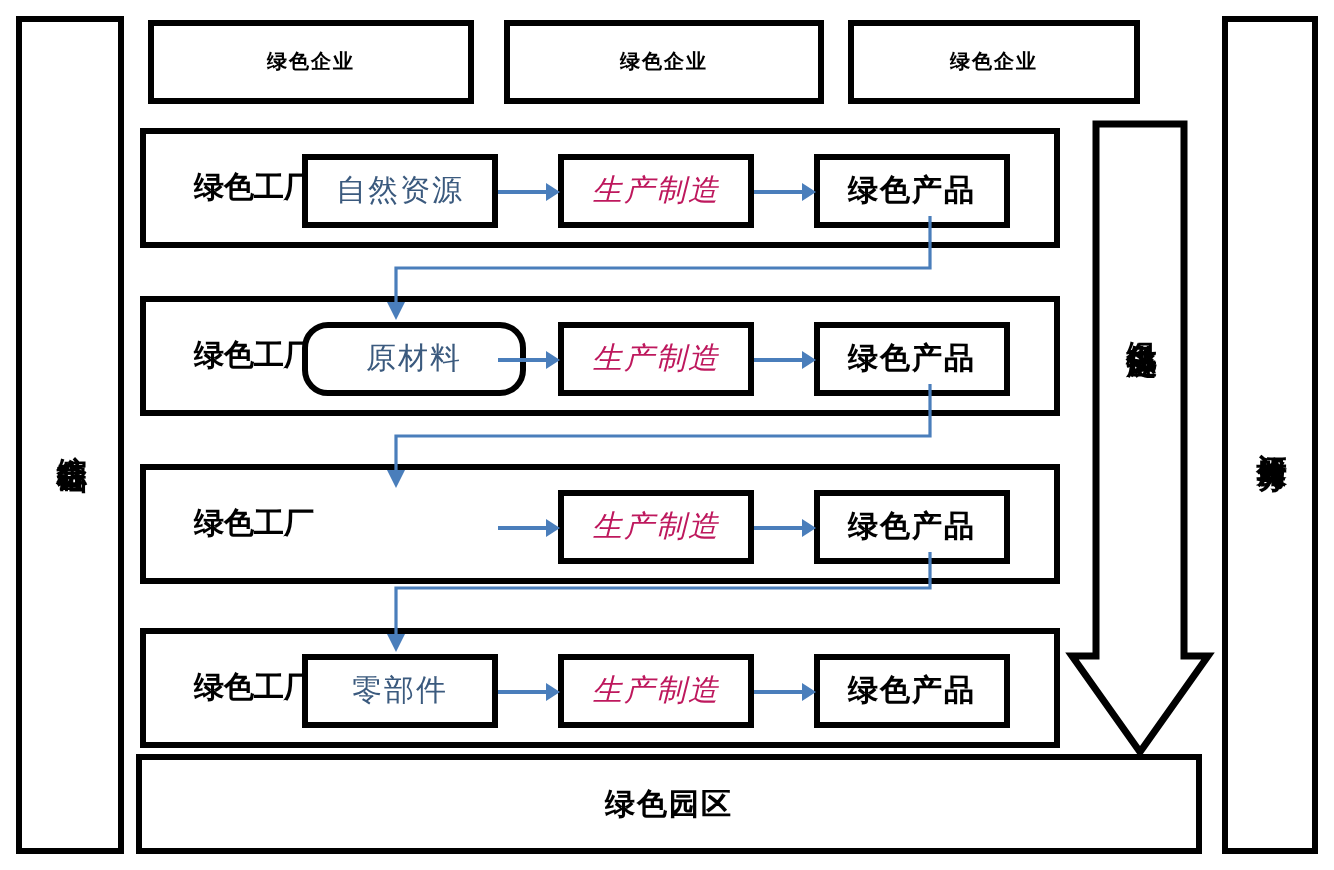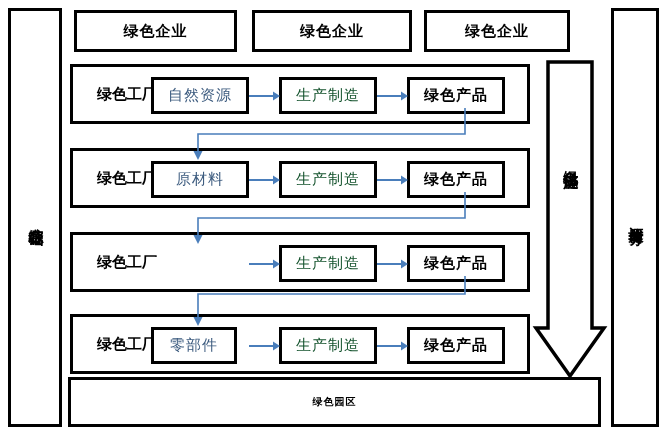--- a/index.html
+++ b/index.html
@@ -46,21 +46,21 @@
     font-size: 15px;
     line-height: 1.05;
     letter-spacing: 1px;
     color: #000000;
     white-space: nowrap;
   }
 
   
   .ent-label {
     font-weight: bold;
-    font-size: 15px;
+    font-size: 10px;
     color: #000000;
     letter-spacing: 1px;
   }
 
   
   .factory-row {
     position: absolute;
     box-sizing: border-box;
     background: #ffffff;
     border: 3px solid #000000;
@@ -82,27 +82,27 @@
     background: #ffffff;
     border: 3px solid #000000;
     display: flex;
     align-items: center;
     justify-content: center;
     font-size: 15px;
     letter-spacing: 1px;
     white-space: nowrap;
   }
   .node.input  { color: #3b5a7e; font-weight: normal; }
-  .node.proc   { color: #14532d; font-weight: normal; }
+  .node.proc   { color: #be185d; font-weight: normal; font-style: italic; }
   .node.output { color: #000000; font-weight: bold; justify-content: center; }
 
   
   .park-label {
     font-weight: bold;
-    font-size: 10px;
+    font-size: 15px;
     color: #000000;
     letter-spacing: 1px;
   }
 
   
   .conn {
     position: absolute;
     overflow: visible;
     pointer-events: none;
   }
@@ -164,60 +164,60 @@
       <path d="M24 2.5 L31 7 L24 11.5 Z" fill="#4a7ebb"></path>
     </svg>
     <svg class="conn" style="left:304px; top:22px;" width="32" height="14" viewBox="0 0 32 14">
       <line x1="0" y1="7" x2="24" y2="7" stroke="#4a7ebb" stroke-width="2"></line>
       <path d="M24 2.5 L31 7 L24 11.5 Z" fill="#4a7ebb"></path>
     </svg>
   </div>
 
   <div class="factory-row" style="left:70px; top:148px; width:460px; height:60px;">
     <span class="factory-label">绿色工厂</span>
+    <div class="node input" style="left:78px; top:10px; width:112px; height:37px;border-radius:13px;">
+      <span>原材料</span>
+    </div>
+    <div class="node proc" style="left:206px; top:10px; width:98px; height:37px;">
+      <span>生产制造</span>
+    </div>
+    <div class="node output" style="left:334px; top:10px; width:98px; height:37px;">
+      <span>绿色产品</span>
+    </div>
+    <svg class="conn" style="left:176px; top:22px;" width="32" height="14" viewBox="0 0 32 14">
+      <line x1="0" y1="7" x2="24" y2="7" stroke="#4a7ebb" stroke-width="2"></line>
+      <path d="M24 2.5 L31 7 L24 11.5 Z" fill="#4a7ebb"></path>
+    </svg>
+    <svg class="conn" style="left:304px; top:22px;" width="32" height="14" viewBox="0 0 32 14">
+      <line x1="0" y1="7" x2="24" y2="7" stroke="#4a7ebb" stroke-width="2"></line>
+      <path d="M24 2.5 L31 7 L24 11.5 Z" fill="#4a7ebb"></path>
+    </svg>
+  </div>
+
+  <div class="factory-row" style="left:70px; top:232px; width:460px; height:60px;">
+    <span class="factory-label">绿色工厂</span>
+    <div class="node proc" style="left:206px; top:10px; width:98px; height:37px;">
+      <span>生产制造</span>
+    </div>
+    <div class="node output" style="left:334px; top:10px; width:98px; height:37px;">
+      <span>绿色产品</span>
+    </div>
+    <svg class="conn" style="left:176px; top:22px;" width="32" height="14" viewBox="0 0 32 14">
+      <line x1="0" y1="7" x2="24" y2="7" stroke="#4a7ebb" stroke-width="2"></line>
+      <path d="M24 2.5 L31 7 L24 11.5 Z" fill="#4a7ebb"></path>
+    </svg>
+    <svg class="conn" style="left:304px; top:22px;" width="32" height="14" viewBox="0 0 32 14">
+      <line x1="0" y1="7" x2="24" y2="7" stroke="#4a7ebb" stroke-width="2"></line>
+      <path d="M24 2.5 L31 7 L24 11.5 Z" fill="#4a7ebb"></path>
+    </svg>
+  </div>
+
+  <div class="factory-row" style="left:70px; top:314px; width:460px; height:60px;">
+    <span class="factory-label">绿色工厂</span>
     <div class="node input" style="left:78px; top:10px; width:98px; height:37px;">
-      <span>原材料</span>
-    </div>
-    <div class="node proc" style="left:206px; top:10px; width:98px; height:37px;">
-      <span>生产制造</span>
-    </div>
-    <div class="node output" style="left:334px; top:10px; width:98px; height:37px;">
-      <span>绿色产品</span>
-    </div>
-    <svg class="conn" style="left:176px; top:22px;" width="32" height="14" viewBox="0 0 32 14">
-      <line x1="0" y1="7" x2="24" y2="7" stroke="#4a7ebb" stroke-width="2"></line>
-      <path d="M24 2.5 L31 7 L24 11.5 Z" fill="#4a7ebb"></path>
-    </svg>
-    <svg class="conn" style="left:304px; top:22px;" width="32" height="14" viewBox="0 0 32 14">
-      <line x1="0" y1="7" x2="24" y2="7" stroke="#4a7ebb" stroke-width="2"></line>
-      <path d="M24 2.5 L31 7 L24 11.5 Z" fill="#4a7ebb"></path>
-    </svg>
-  </div>
-
-  <div class="factory-row" style="left:70px; top:232px; width:460px; height:60px;">
-    <span class="factory-label">绿色工厂</span>
-    <div class="node proc" style="left:206px; top:10px; width:98px; height:37px;">
-      <span>生产制造</span>
-    </div>
-    <div class="node output" style="left:334px; top:10px; width:98px; height:37px;">
-      <span>绿色产品</span>
-    </div>
-    <svg class="conn" style="left:176px; top:22px;" width="32" height="14" viewBox="0 0 32 14">
-      <line x1="0" y1="7" x2="24" y2="7" stroke="#4a7ebb" stroke-width="2"></line>
-      <path d="M24 2.5 L31 7 L24 11.5 Z" fill="#4a7ebb"></path>
-    </svg>
-    <svg class="conn" style="left:304px; top:22px;" width="32" height="14" viewBox="0 0 32 14">
-      <line x1="0" y1="7" x2="24" y2="7" stroke="#4a7ebb" stroke-width="2"></line>
-      <path d="M24 2.5 L31 7 L24 11.5 Z" fill="#4a7ebb"></path>
-    </svg>
-  </div>
-
-  <div class="factory-row" style="left:70px; top:314px; width:460px; height:60px;">
-    <span class="factory-label">绿色工厂</span>
-    <div class="node input" style="left:78px; top:10px; width:86px; height:37px;">
       <span>零部件</span>
     </div>
     <div class="node proc" style="left:206px; top:10px; width:98px; height:37px;">
       <span>生产制造</span>
     </div>
     <div class="node output" style="left:334px; top:10px; width:98px; height:37px;">
       <span>绿色产品</span>
     </div>
     <svg class="conn" style="left:176px; top:22px;" width="32" height="14" viewBox="0 0 32 14">
       <line x1="0" y1="7" x2="24" y2="7" stroke="#4a7ebb" stroke-width="2"></line>

